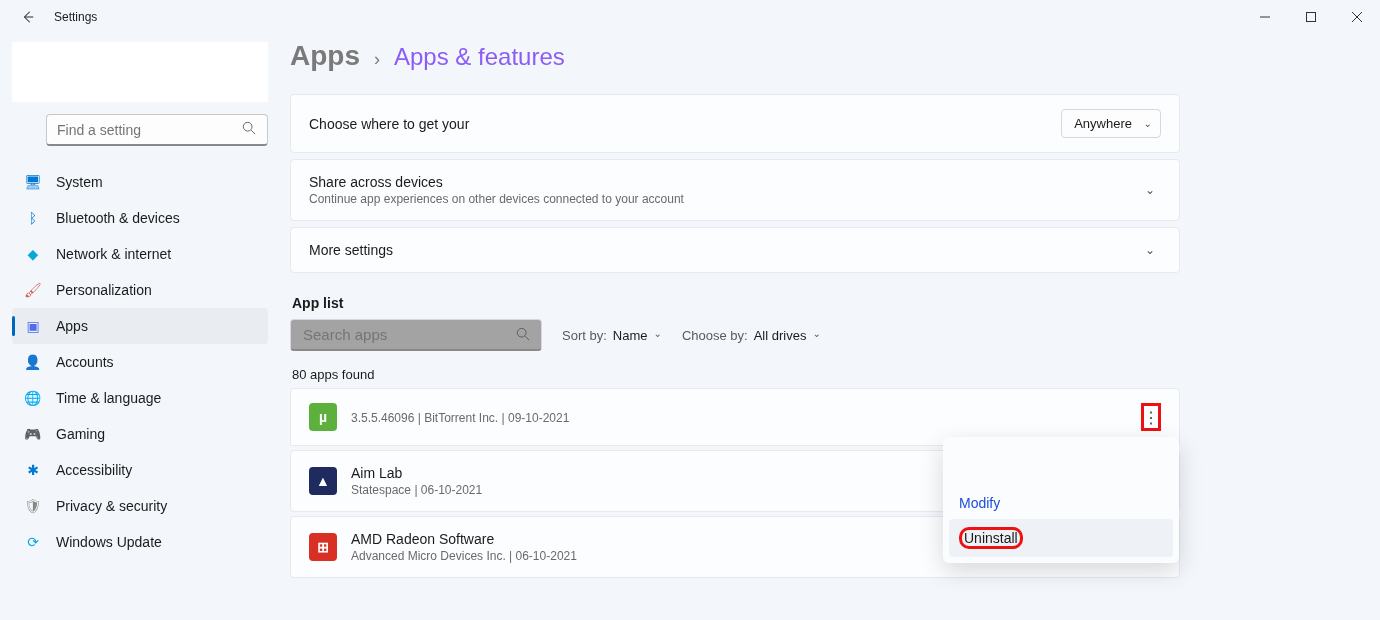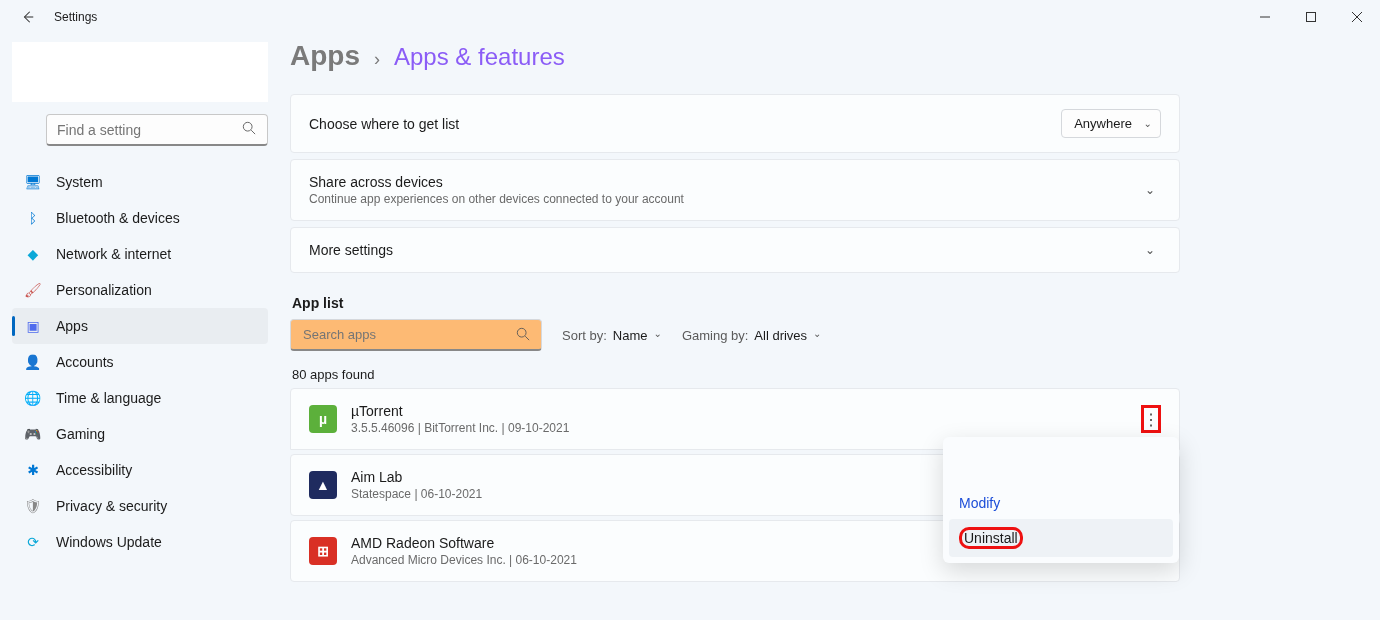--- a/index.html
+++ b/index.html
@@ -39,21 +39,21 @@
   .card .sub { font-size: 12px; color: #6a6a6a; margin-top: 2px; }
   .dropdown-btn { background: #fdfdfd; border: 1px solid #d5d8dc; border-radius: 4px; padding: 6px 28px 6px 12px; font-size: 13px; position: relative; cursor: pointer; }
   .dropdown-btn .chev { position: absolute; right: 8px; top: 8px; font-size: 10px; color: #555; }
   .chev-only { font-size: 12px; color: #555; padding-right: 6px; }
 
   .section-label { font-size: 14px; font-weight: 600; margin: 22px 0 8px 2px; }
 
   
   .applistctrl { display: flex; align-items: center; gap: 20px; margin-bottom: 16px; }
   .app-search-wrap { position: relative; width: 252px; }
-  .app-search { width: 100%; height: 32px; border: 1px solid #d5d8dc; border-bottom: 2px solid #888; border-radius: 4px; background: #fdba74; padding: 0 34px 0 12px; font-size: 13px; outline: none; }
+  .app-search { width: 100%; height: 32px; border: 1px solid #d5d8dc; border-bottom: 2px solid #888; border-radius: 4px; background: #a3a3a3; padding: 0 34px 0 12px; font-size: 15px; outline: none; }
   .sort-segment { font-size: 13px; color: #5a5a5a; display:flex; align-items:flex-start; gap:6px;}
   .sort-segment .val {  color: #1b1b1b; }
   .sort-segment .chev { font-size: 10px; }
 
   .count-label { font-size: 13px; margin: 0 0 6px 2px; }
 
   .app-row { background: #fbfdfe; border: 1px solid #e6e9ed; border-radius: 4px; padding: 14px 18px; margin-bottom: 4px; display: flex; align-items: center; position: relative; }
   .app-row.first { border-bottom-left-radius: 0; border-bottom-right-radius: 0; }
   .app-icon-box { width: 28px; height: 28px; border-radius: 4px; margin-right: 14px; display:flex; align-items:center; justify-content:center; font-size:14px; font-weight:bold; color:#fff;}
   .app-main { flex: 1; }
@@ -165,21 +165,21 @@
 
   <div class="main">
     <div class="breadcrumb">
       <span class="root">Apps</span>
       <span class="chev">›</span>
       <span class="leaf">Apps &amp; features</span>
     </div>
 
     <div class="card">
       <div>
-        <div class="title">Choose where to get list</div>
+        <div class="title">Choose where to get your</div>
       </div>
       <div class="dropdown-btn">
         <span>Anywhere</span>
         <span class="chev">⌄</span>
       </div>
     </div>
 
     <div class="card">
       <div>
         <div class="title">Share across devices</div>
@@ -205,33 +205,32 @@
               <path d="M10.5 10.5 15 15" stroke="#555"></path>
             </svg>
         </div>
       </div>
       <div class="sort-segment">
         <span>Sort by:</span>
         <span class="val">Name</span>
         <span class="chev">⌄</span>
       </div>
       <div class="sort-segment">
-        <span>Gaming by:</span>
+        <span>Choose by:</span>
         <span class="val">All drives</span>
         <span class="chev">⌄</span>
       </div>
     </div>
 
     <div class="count-label">80 apps found</div>
 
     <div id="app-rows">
         <div class="app-row first">
           <div class="app-icon-box" style="background: rgb(92, 176, 59);">µ</div>
           <div class="app-main">
-            <div class="app-name">µTorrent</div>
             <div class="app-meta">3.5.5.46096   |   BitTorrent Inc.   |   09-10-2021</div>
           </div>
           <div class="app-size"></div>
           <div class="more-dots more-hl">⋮</div>
           <div class="ctx">
             <div class="ctx-item disabled">Modify</div>
             <div class="ctx-item sel"><span class="ctx-hl" style="padding: 0px 2px; border-radius: 10px;">Uninstall</span></div>
           </div>
         </div>
         <div class="app-row">

